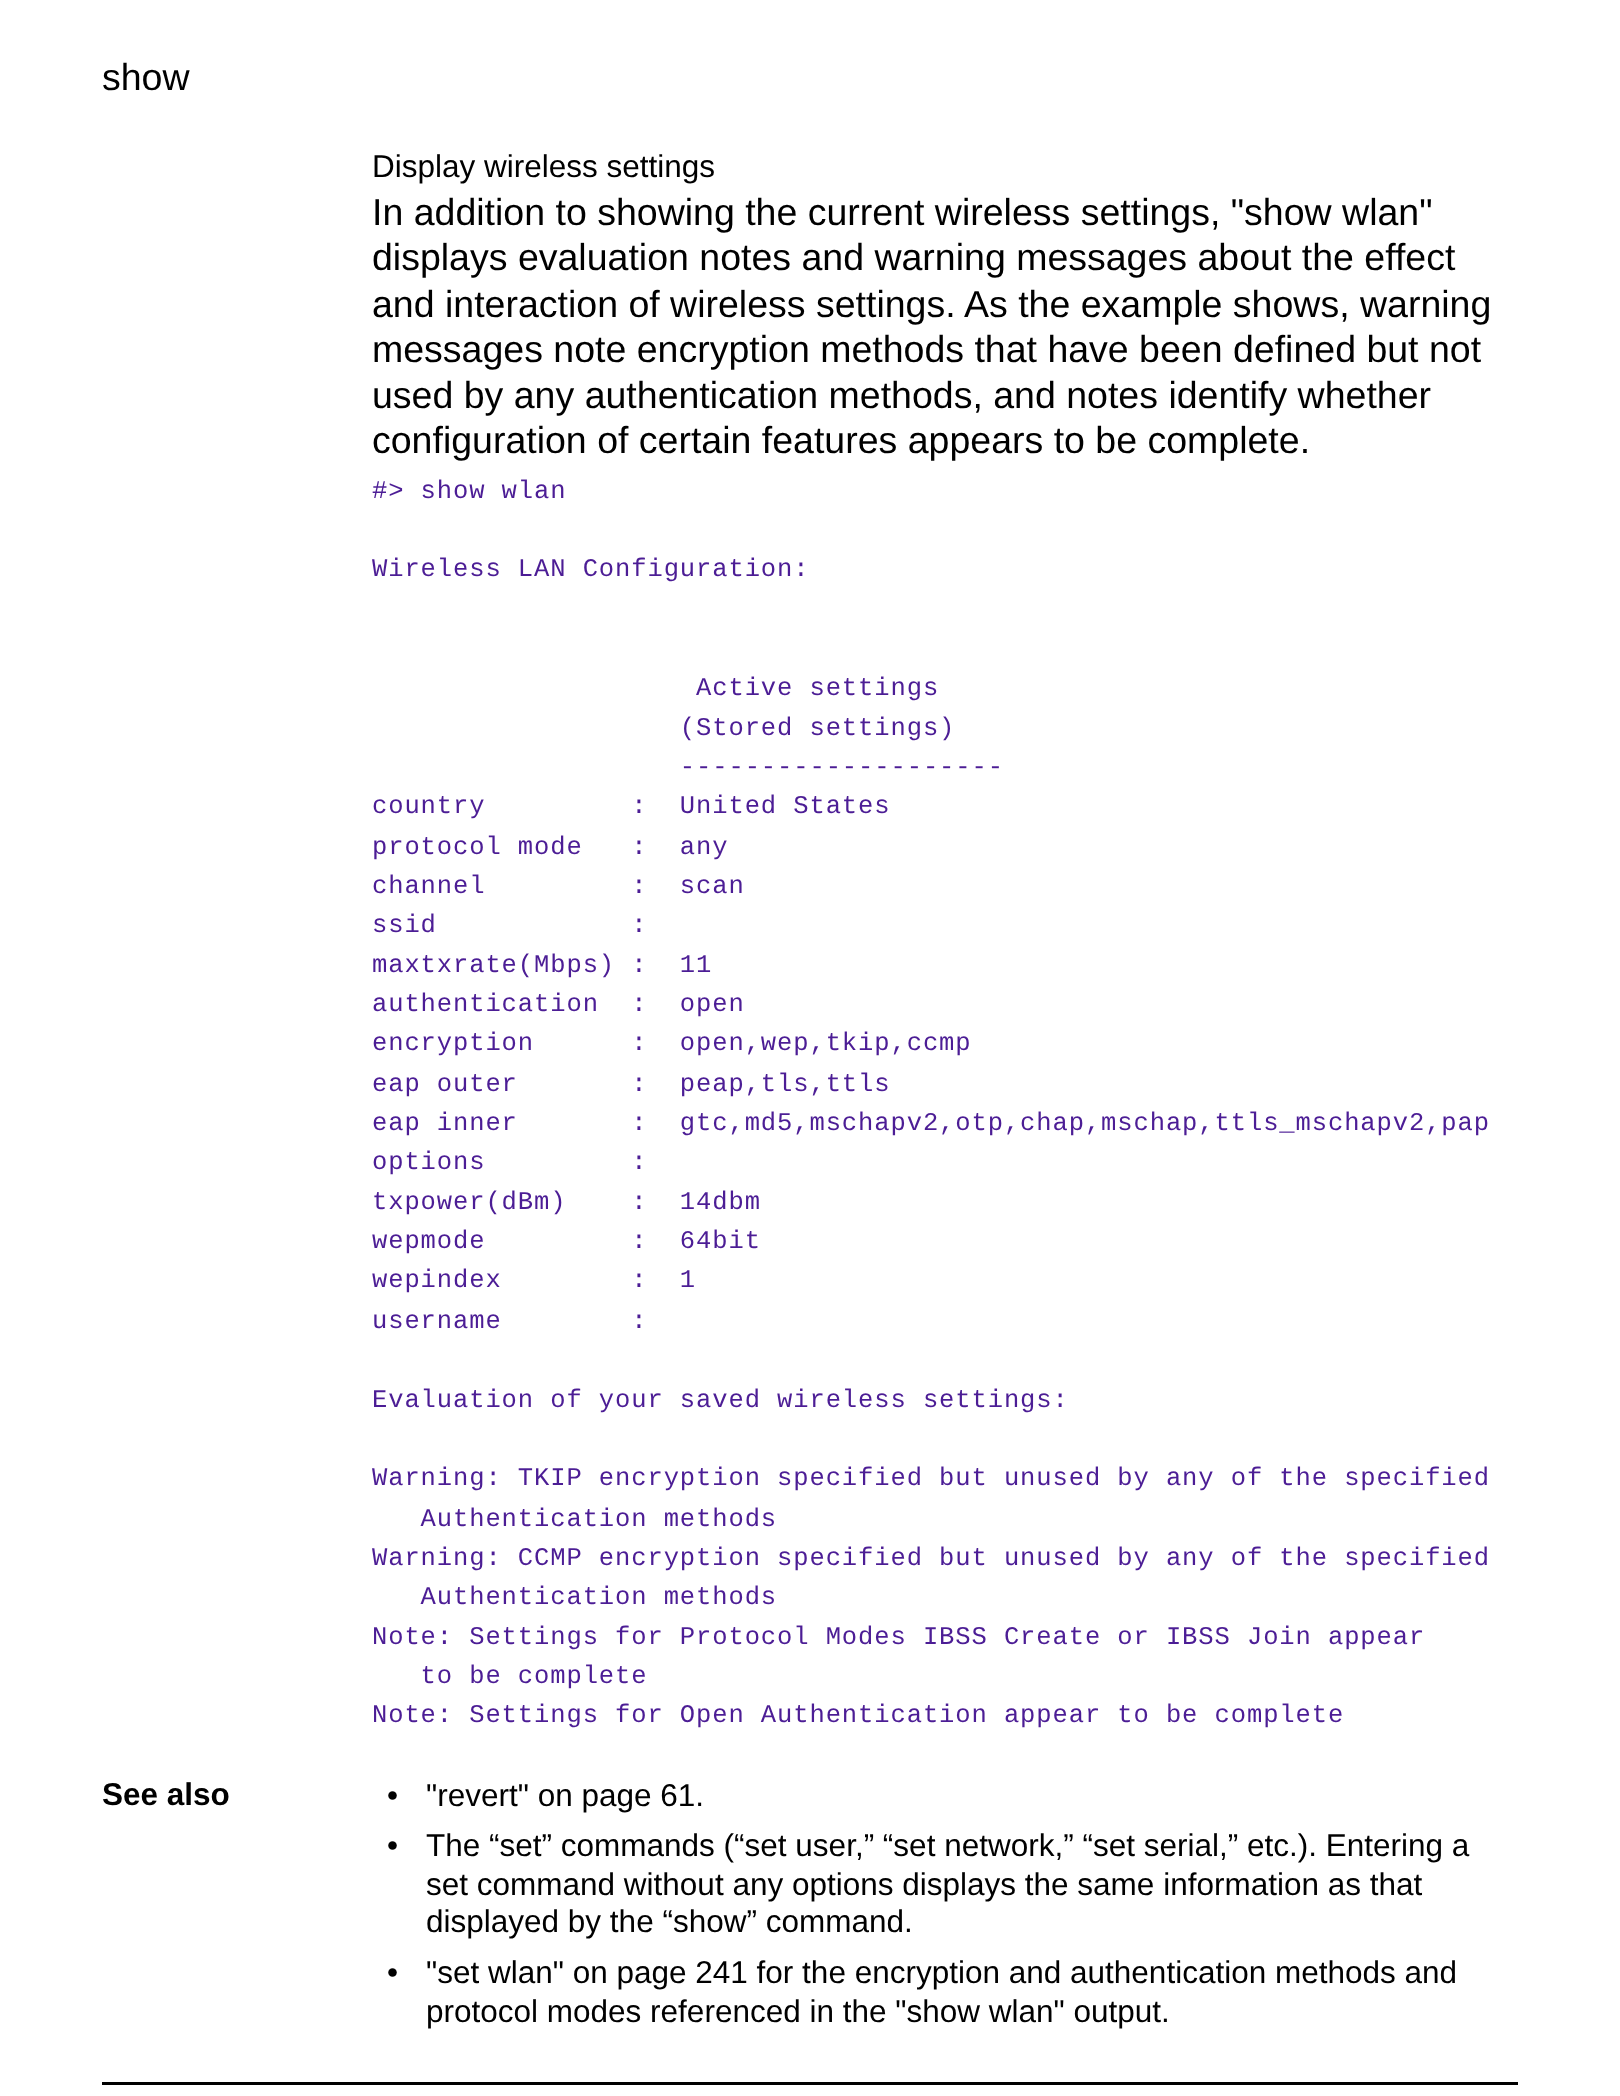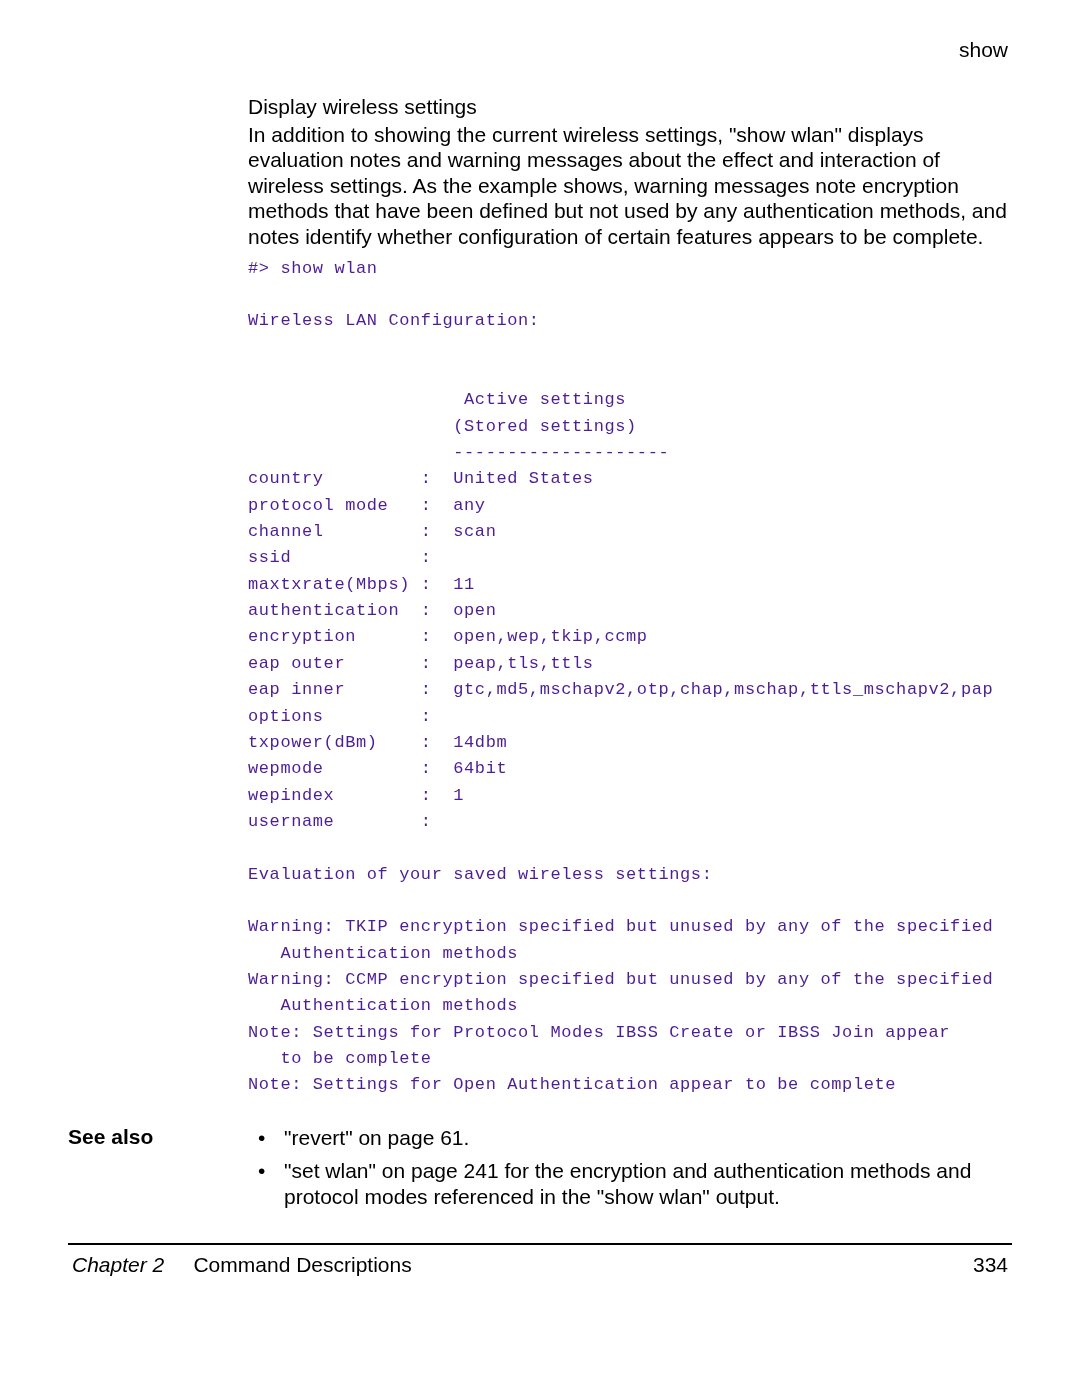--- a/index.html
+++ b/index.html
@@ -6,22 +6,21 @@
   html, body { background: #ffffff; }
   body {
     font-family: Arial, Helvetica, sans-serif;
     color: #000000;
     width: 1080px;
     min-height: 1397px;
     position: relative;
     padding: 38px 68px 40px 68px;
   }
   .header-right {
-    text-align: right;
-    font-size: 21px;
+    font-size: 25px;
     margin-bottom: 32px;
     padding-right: 4px;
   }
   .content-row {
     display: flex;
     align-items: flex-start;
   }
   .left-col {
     flex: 0 0 180px;
     font-size: 21px;
@@ -32,21 +31,21 @@
     flex: 1;
     font-size: 21px;
     line-height: 1.22;
   }
   .subheading {
     font-weight: normal;
     font-size: 21px;
     margin-bottom: 2px;
   }
   .para {
-    font-size: 21px;
+    font-size: 25px;
     line-height: 1.22;
     margin-bottom: 6px;
   }
   pre.code {
     font-family: "Courier New", Courier, monospace;
     font-size: 17px;
     line-height: 1.55;
     letter-spacing: 0.6px;
     color: #4c1d95;
     white-space: pre;
@@ -129,20 +128,21 @@
    to be complete
 Note: Settings for Open Authentication appear to be complete</pre>
   </div>
 </div>
 
 <div class="content-row see-also-block">
   <div class="left-col">See also</div>
   <div class="right-col">
     <ul class="bullets">
       <li>"revert" on page 61.</li>
+      <li>The “set” commands (“set user,” “set network,” “set serial,” etc.). Entering a set command without any options displays the same information as that displayed by the “show” command.</li>
       <li>"set wlan" on page 241 for the encryption and authentication methods and protocol modes referenced in the "show wlan" output.</li>
     </ul>
   </div>
 </div>
 
 <hr class="rule">
 
 <div class="footer">
   <div class="footer-left">
     <span class="chap">Chapter 2</span>

